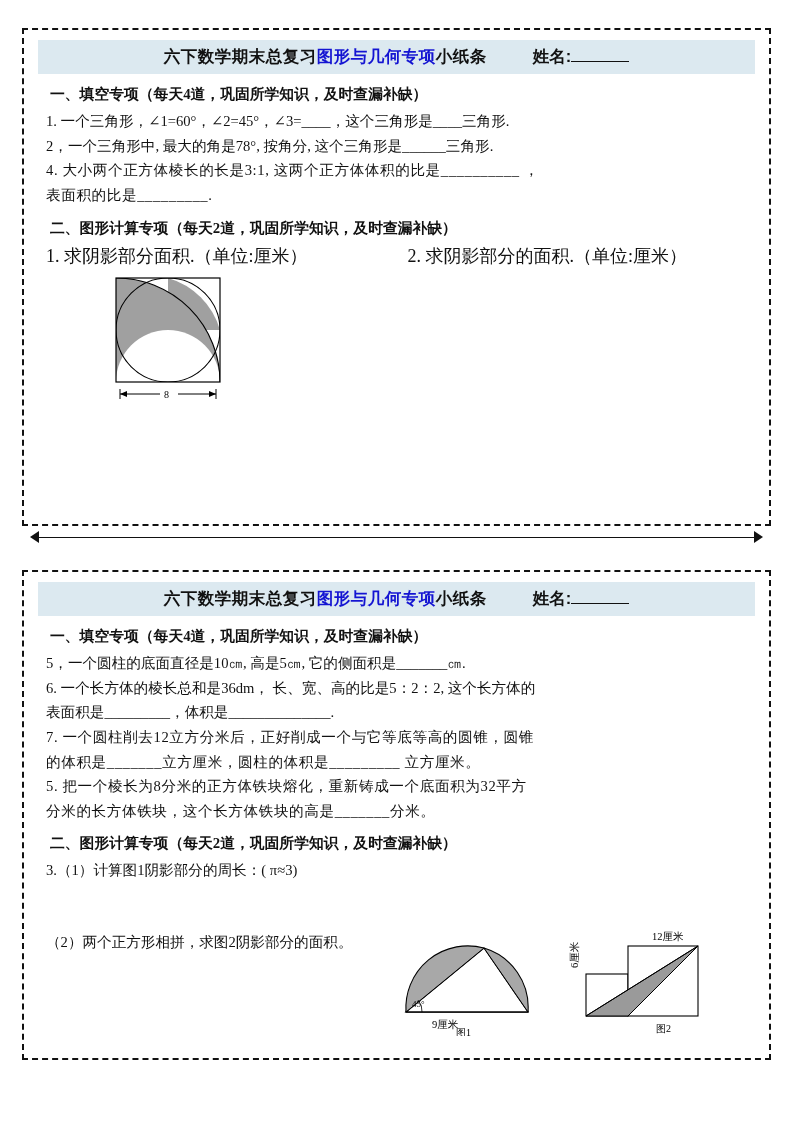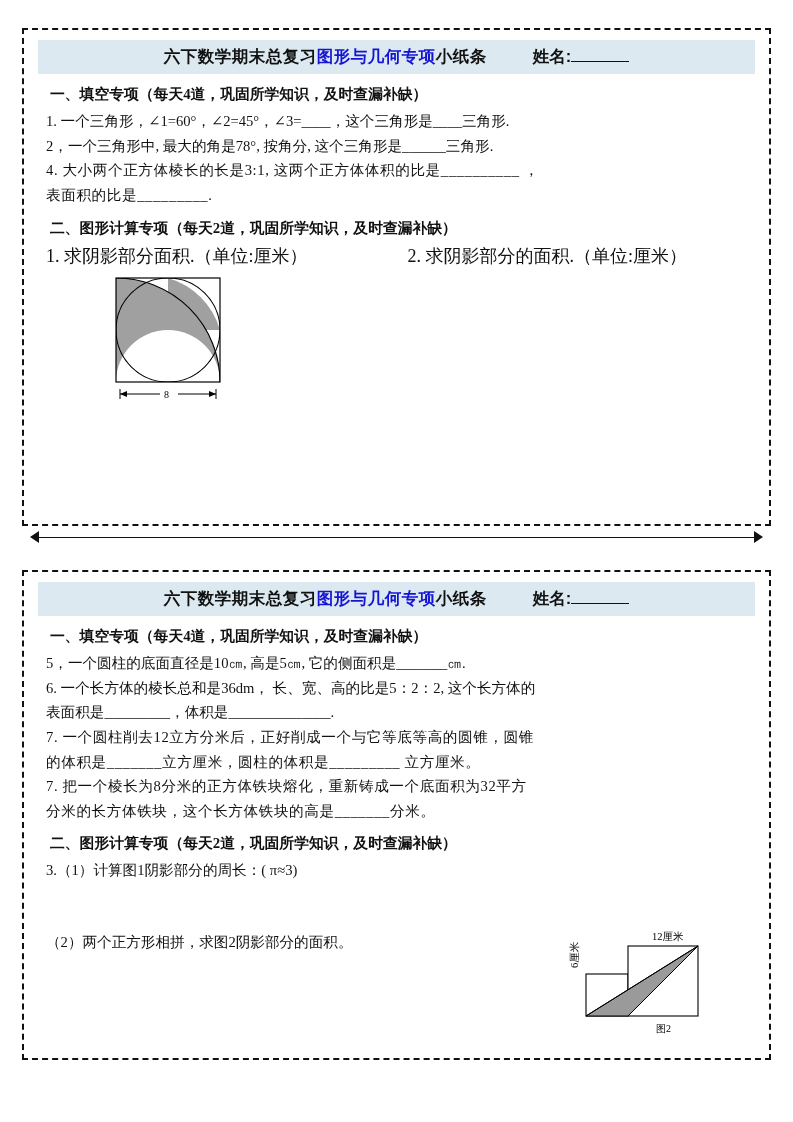--- a/index.html
+++ b/index.html
@@ -204,32 +204,47 @@
       </span>
     </div>
 
     <div class="section-head">一、填空专项（每天4道，巩固所学知识，及时查漏补缺）</div>
 
     <div class="q">5，一个圆柱的底面直径是10㎝, 高是5㎝, 它的侧面积是_______㎝.</div>
     <div class="q">6. 一个长方体的棱长总和是36dm， 长、宽、高的比是5：2：2, 这个长方体的</div>
     <div class="q">表面积是_________，体积是______________.</div>
     <div class="q spread">7. 一个圆柱削去12立方分米后，正好削成一个与它等底等高的圆锥，圆锥</div>
     <div class="q spread">的体积是_______立方厘米，圆柱的体积是_________ 立方厘米。</div>
-    <div class="q spread">7. 把一个棱长为8分米的正方体铁块熔化，重新铸成一个底面积为32平方</div>
+    <div class="q spread">5. 把一个棱长为8分米的正方体铁块熔化，重新铸成一个底面积为32平方</div>
     <div class="q spread">分米的长方体铁块，这个长方体铁块的高是_______分米。</div>
 
     <div class="section-head">二、图形计算专项（每天2道，巩固所学知识，及时查漏补缺）</div>
 
     <div class="q" style="margin-top:5px">3.（1）计算图1阴影部分的周长：( π≈3)</div>
 
     <div class="q" style="margin-top:48px">（2）两个正方形相拼，求图2阴影部分的面积。</div>
 
     <div class="bottom-figs">
       <div class="figs-2">
 
+        <div class="figbox">
+          <svg width="160" height="110" viewBox="0 0 160 110">
+            <path d="M 18 86 A 62 62 0 0 1 140 86 Z" fill="#a8a8a8" stroke="#000" stroke-width="1.1"></path>
+            <path d="M 18 86 L 96 22 L 140 86 Z" fill="#ffffff" stroke="#000" stroke-width="1.1"></path>
+            <path d="M 18 86 A 62 62 0 0 1 96 22" fill="#a8a8a8" stroke="#000" stroke-width="1.1"></path>
+            <path d="M 96 22 A 62 62 0 0 1 140 86" fill="#a8a8a8" stroke="#000" stroke-width="1.1"></path>
+            <line x1="18" y1="86" x2="140" y2="86" stroke="#000" stroke-width="1.2"></line>
+            <line x1="18" y1="86" x2="96" y2="22" stroke="#000" stroke-width="1"></line>
+            <line x1="96" y1="22" x2="140" y2="86" stroke="#000" stroke-width="1"></line>
+            <path d="M 34 86 A 16 16 0 0 0 30 74" fill="none" stroke="#000" stroke-width="0.8"></path>
+            <text x="24" y="81" font-size="9" font-family="Liberation Serif, serif" fill="#000">45°</text>
+            <text x="44" y="102" font-size="10.5" font-family="Liberation Serif, serif" fill="#000">9厘米</text>
+            <text x="68" y="110" font-size="10" font-family="Liberation Serif, serif" fill="#000">图1</text>
+          </svg>
+        </div>
 
         <div class="figbox">
           <svg width="165" height="110" viewBox="0 0 165 110">
             <text x="14" y="42" font-size="10.5" font-family="Liberation Serif, serif" fill="#000" transform="rotate(-90 14 42)">6厘米</text>
             <text x="88" y="14" font-size="10.5" font-family="Liberation Serif, serif" fill="#000">12厘米</text>
             <rect x="22" y="48" width="42" height="42" fill="#ffffff" stroke="#000" stroke-width="1.1"></rect>
             <rect x="64" y="20" width="70" height="70" fill="#ffffff" stroke="#000" stroke-width="1.1"></rect>
             <path d="M 22 90 L 134 20 L 64 90 Z" fill="#9a9a9a" stroke="#000" stroke-width="1"></path>
             <line x1="22" y1="90" x2="134" y2="20" stroke="#000" stroke-width="1"></line>
             <text x="92" y="106" font-size="10" font-family="Liberation Serif, serif" fill="#000">图2</text>

